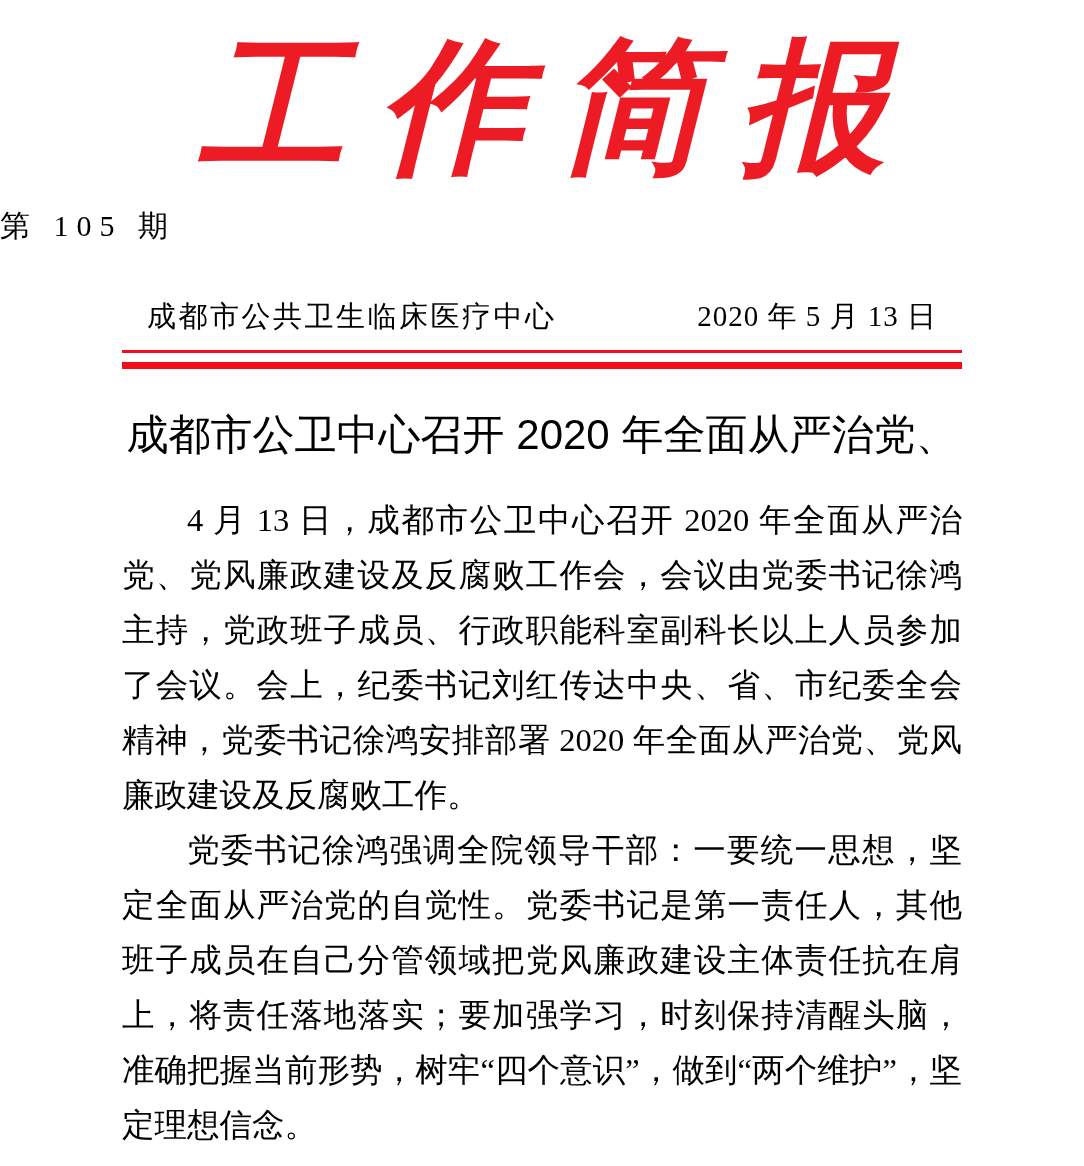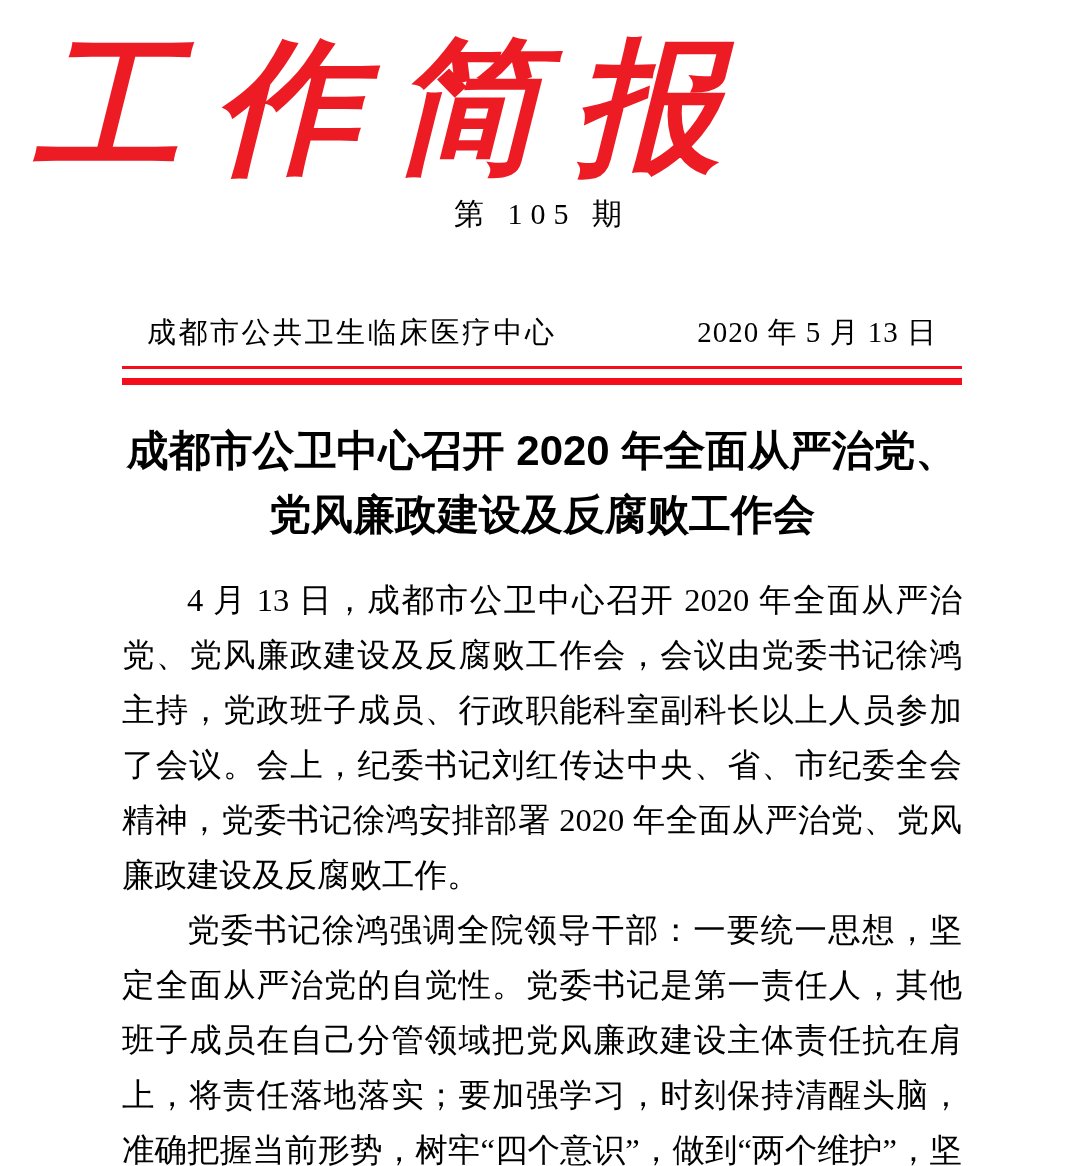--- a/index.html
+++ b/index.html
@@ -14,41 +14,42 @@
     margin: 0 auto;
     background: #ffffff;
     overflow: hidden;
     color: #000000;
     font-family: "Liberation Serif", "DejaVu Serif", serif;
   }
 
   
   .masthead-title {
     margin: 22px 0 0 0;
+    text-align: center;
     font-family: "DejaVu Serif", serif;
     font-weight: bold;
     font-style: italic;
     font-size: 146px;
     line-height: 168px;
     letter-spacing: 34px;
     padding-left: 34px; 
     white-space: nowrap;
   }
 
   .issue-no {
-    margin-top: 4px;
-    text-align: center;
+    margin-top: 16px;
+    text-align: left;
     font-size: 30px;
     letter-spacing: 8px;
     font-weight: 500;
   }
 
   .info-row {
     width: 840px;
-    margin: 78px auto 0 auto;
+    margin: 50px auto 0 auto;
     padding: 0 25px;
     box-sizing: border-box;
     display: flex;
     justify-content: space-between;
     align-items: baseline;
     font-size: 29px;
   }
   .org-name { letter-spacing: 2.5px; }
   .issue-date { letter-spacing: 1px; text-align: right; }
 
@@ -58,21 +59,21 @@
   }
   .rule-thin  { height: 3px; margin-top: 13px; }
   .rule-thick { height: 7px; margin-top: 9px; }
 
   
   .headline {
     width: 900px;
     margin: 34px auto 0 auto;
     text-align: center;
     font-family: "Liberation Sans", "DejaVu Sans", sans-serif;
-    font-weight: bold;
+    font-weight: normal;
     font-size: 42px;
     line-height: 64px;
   }
   .hl-line { display: block; }
 
   .article-body {
     width: 840px;
     margin: 26px auto 0 auto;
     font-size: 32.5px;
     line-height: 55px;
@@ -98,21 +99,20 @@
       <span class="issue-date">2020 年 5 月 13 日</span>
     </div>
 
     <div class="rule rule-thin" style="background: rgb(244, 13, 27);"></div>
     <div class="rule rule-thick" style="background: rgb(244, 13, 27);"></div>
   </header>
 
   <main>
     <h2 class="headline">
       <span class="hl-line">成都市公卫中心召开 2020 年全面从严治党、</span>
-      <span class="hl-line">党风廉政建设及反腐败工作会</span>
     </h2>
 
     <div class="article-body">
       <p class="body-para">4 月 13 日，成都市公卫中心召开 2020 年全面从严治党、党风廉政建设及反腐败工作会，会议由党委书记徐鸿主持，党政班子成员、行政职能科室副科长以上人员参加了会议。会上，纪委书记刘红传达中央、省、市纪委全会精神，党委书记徐鸿安排部署 2020 年全面从严治党、党风廉政建设及反腐败工作。</p>
       <p class="body-para">党委书记徐鸿强调全院领导干部：一要统一思想，坚定全面从严治党的自觉性。党委书记是第一责任人，其他班子成员在自己分管领域把党风廉政建设主体责任抗在肩上，将责任落地落实；要加强学习，时刻保持清醒头脑，准确把握当前形势，树牢“四个意识”，做到“两个维护”，坚定理想信念。</p>
 
     </div>
   </main>
 
 </div>

